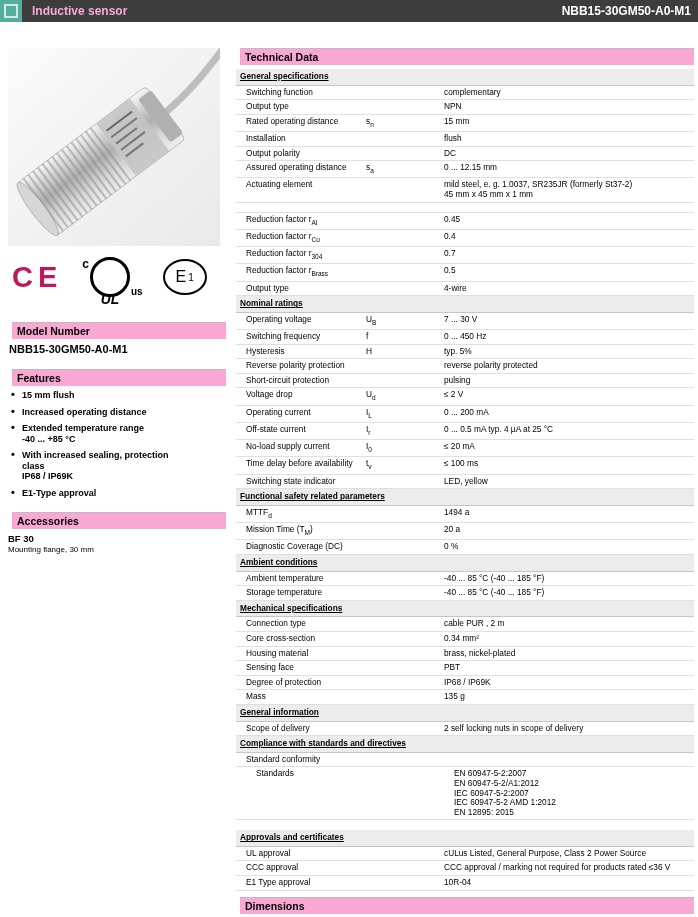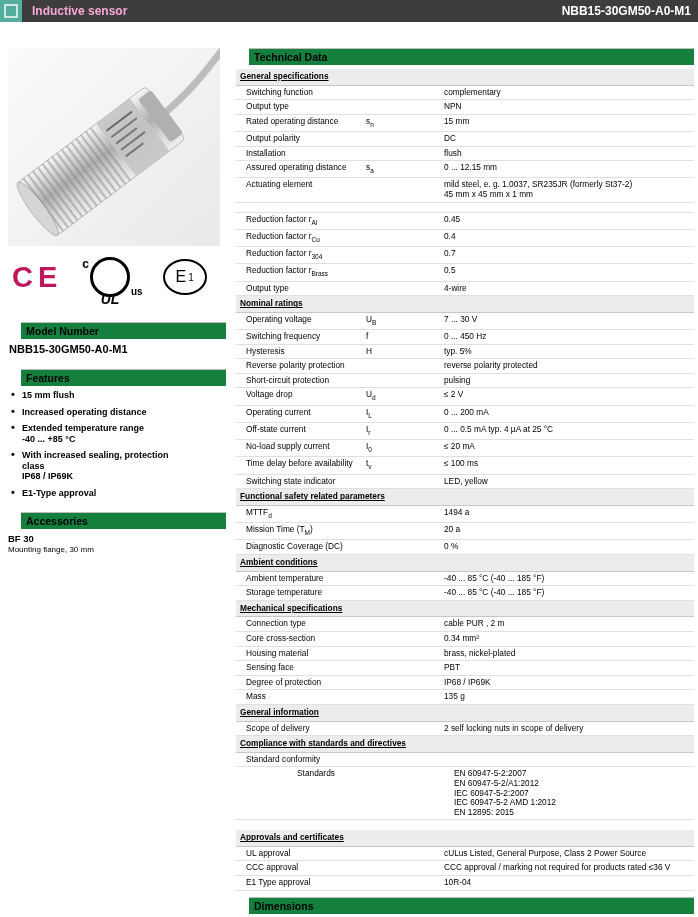--- a/index.html
+++ b/index.html
@@ -10,22 +10,22 @@
   .logo{width:22px;height:22px;background:#53ae9e;position:relative;flex:none;}
   .logo::after{content:"";position:absolute;left:4px;top:4px;right:4px;bottom:4px;
                border:2px solid #cfe9e2;}
   .tb-left{margin-left:10px;font-size:12px;font-weight:bold;color:#f9a8d4;}
   .tb-right{margin-left:auto;margin-right:7px;font-size:12px;font-weight:bold;color:#fff;}
   
   .content{display:flex;padding-top:26px;}
   .left{width:226px;flex:none;padding-left:8px;box-sizing:border-box;}
   .right{flex:1;margin-left:10px;margin-right:4px;}
   
-  .bar{background:#15803d;border-top:1px solid #bdbdbd;font-size:10.5px;font-weight:bold;
-       padding:2px 5px;margin:0 0 4px 13px;}
+  .bar{background:#f9a8d4;border-top:1px solid #bdbdbd;font-size:10.5px;font-weight:bold;
+       padding:2px 5px;margin:0 0 4px 4px;}
   
   .photo{width:212px;height:198px;margin-bottom:6px;}
   .certs{display:flex;align-items:center;gap:20px;margin:4px 0 20px 4px;height:50px;}
   .ce{font-size:29px;font-weight:bold;letter-spacing:5px;color:#be185d;}
   .ulw{display:flex;}
   .ulc{font-size:12px;font-weight:bold;align-self:flex-start;margin-right:1px;}
   .ulcirc{width:34px;height:34px;border:3px solid #000;border-radius:50%;
           display:flex;align-items:center;justify-content:center;}
   .ulcirc span{font-weight:bold;font-style:italic;font-size:14px;margin-top:44px;}
   .ulus{font-size:10px;font-weight:bold;align-self:flex-end;margin-left:1px;}
@@ -38,21 +38,21 @@
   .features li{position:relative;padding-left:11px;margin-bottom:6px;line-height:10.5px;white-space:pre-line;}
   .features li::before{content:"\2022";position:absolute;left:0;top:-1px;font-size:11px;}
   .acc-name{font-size:9.5px;font-weight:bold;margin-top:2px;}
   .acc-desc{font-size:8px;margin-top:1px;}
   
   .tech{font-size:8.3px;line-height:9.6px;margin-bottom:6px;}
   .sec-h{font-weight:bold;background:#ececec;border-bottom:1px solid #c6c6c6;padding:3px 4px;text-decoration:underline;}
   .sec.gap{margin-top:10px;}
   .trow{display:flex;border-bottom:1px solid #e0e0e0;padding:2px 0;}
   .tlab{width:120px;padding-left:10px;flex:none;}
-  .trow.ind .tlab{padding-left:20px;text-align:center;}
+  .trow.ind .tlab{padding-left:20px;}
   .tsym{width:78px;flex:none;}
   .tval{flex:1;white-space:pre-line;padding-right:2px;}
   .spacer{height:9px;border-bottom:1px solid #e0e0e0;}
   sub{font-size:6.5px;}
   
   .dims{display:flex;justify-content:center;padding-top:6px;}
 </style>
 </head>
 <body>
 
@@ -157,28 +157,28 @@
               <div class="tlab"><span>Output type</span></div>
               <div class="tsym"></div>
               <div class="tval">NPN</div>
             </div>
             <div class="trow">
               <div class="tlab"><span>Rated operating distance</span></div>
               <div class="tsym"><span>s</span><sub>n</sub></div>
               <div class="tval">15 mm</div>
             </div>
             <div class="trow">
+              <div class="tlab"><span>Installation</span></div>
+              <div class="tsym"></div>
+              <div class="tval">flush</div>
+            </div>
+            <div class="trow">
               <div class="tlab"><span>Output polarity</span></div>
               <div class="tsym"></div>
               <div class="tval">DC</div>
-            </div>
-            <div class="trow">
-              <div class="tlab"><span>Installation</span></div>
-              <div class="tsym"></div>
-              <div class="tval">flush</div>
             </div>
             <div class="trow">
               <div class="tlab"><span>Assured operating distance</span></div>
               <div class="tsym"><span>s</span><sub>a</sub></div>
               <div class="tval">0 ... 12.15 mm</div>
             </div>
             <div class="trow">
               <div class="tlab"><span>Actuating element</span></div>
               <div class="tsym"></div>
               <div class="tval">mild steel, e. g. 1.0037, SR235JR (formerly St37-2)

